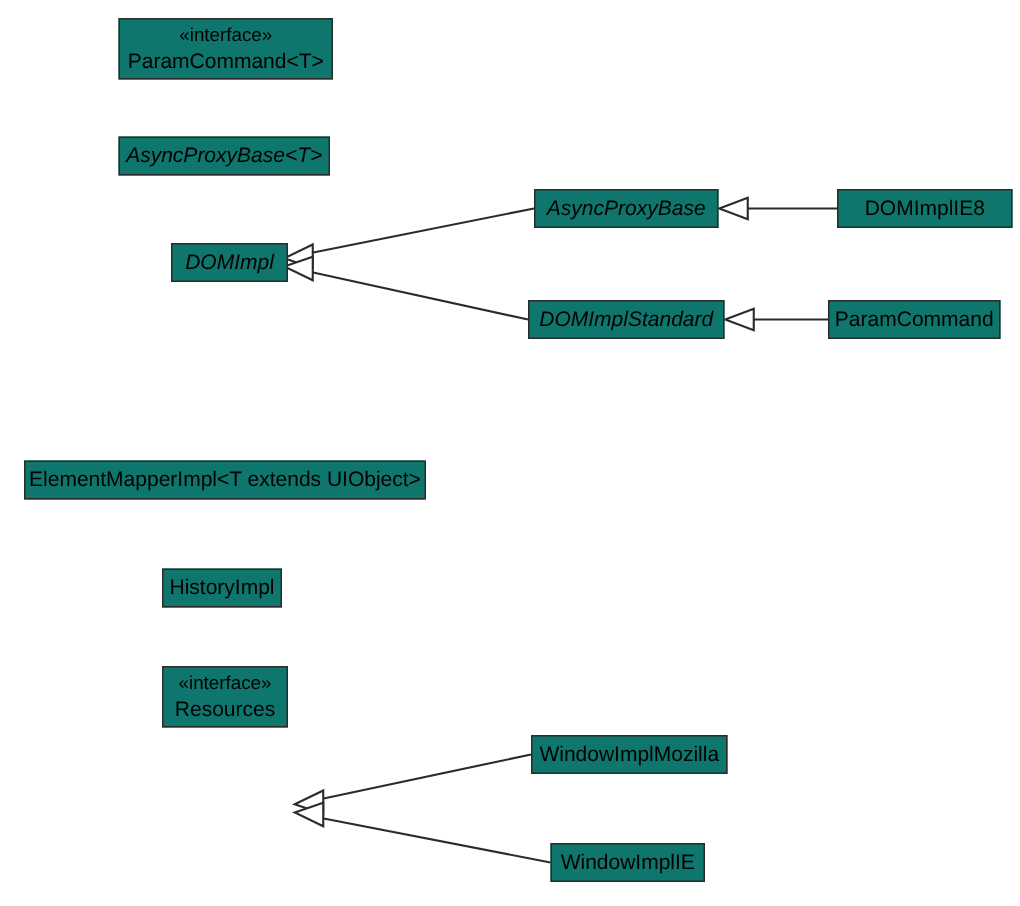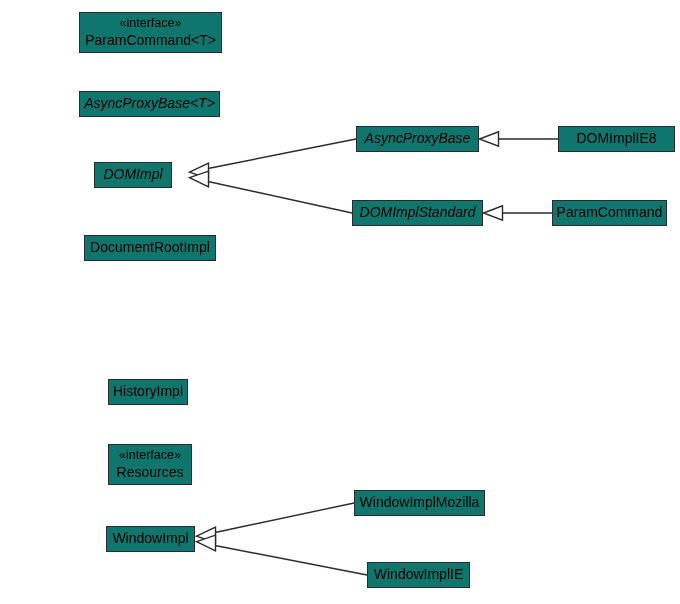--- a/index.html
+++ b/index.html
@@ -101,51 +101,48 @@
   </div>
 
   <div class="uml-box abstract" style="left: 356px; top: 126px; width: 123px; height: 26px; border-color: rgb(43, 43, 43); color: rgb(0, 0, 0);">
     <span class="cname">AsyncProxyBase</span>
   </div>
 
   <div class="uml-box" style="left: 558px; top: 126px; width: 117px; height: 26px; border-color: rgb(43, 43, 43); color: rgb(0, 0, 0);">
     <span class="cname">DOMImplIE8</span>
   </div>
 
-  <div class="uml-box abstract" style="left: 94px; top: 162px; width: 78px; height: 26px; border-color: rgb(43, 43, 43); color: rgb(0, 0, 0);">
+  <div class="uml-box abstract" style="left: 114px; top: 162px; width: 78px; height: 26px; border-color: rgb(43, 43, 43); color: rgb(0, 0, 0);">
     <span class="cname">DOMImpl</span>
   </div>
 
   <div class="uml-box abstract" style="left: 352px; top: 200px; width: 131px; height: 26px; border-color: rgb(43, 43, 43); color: rgb(0, 0, 0);">
     <span class="cname">DOMImplStandard</span>
   </div>
 
   <div class="uml-box" style="left: 552px; top: 200px; width: 115px; height: 26px; border-color: rgb(43, 43, 43); color: rgb(0, 0, 0);">
     <span class="cname">ParamCommand</span>
   </div>
 
-  <div class="uml-box" style="left: 84px; top: 235px; width: 132px; height: 26px; border-color: rgb(43, 43, 43); color: rgb(0, 0, 0);">
-    <span class="cname">DocumentRootImpl</span>
+
+  <div class="uml-box" style="left: 16px; top: 307px; width: 268px; height: 26px; border-color: rgb(43, 43, 43); color: rgb(0, 0, 0);">
+    <span class="cname">ElementMapperImpl&lt;T extends UIObject&gt;</span>
   </div>
-
 
   <div class="uml-box" style="left: 108px; top: 379px; width: 80px; height: 26px; border-color: rgb(43, 43, 43); color: rgb(0, 0, 0);">
     <span class="cname">HistoryImpl</span>
   </div>
 
   <div class="uml-box" style="left: 108px; top: 444px; width: 84px; height: 41px; border-color: rgb(43, 43, 43); color: rgb(0, 0, 0);">
     <span class="stereotype">«interface»</span>
     <span class="cname">Resources</span>
   </div>
 
   <div class="uml-box" style="left: 354px; top: 490px; width: 131px; height: 26px; border-color: rgb(43, 43, 43); color: rgb(0, 0, 0);">
     <span class="cname">WindowImplMozilla</span>
   </div>
 
-  <div class="uml-box" style="left: 106px; top: 526px; width: 89px; height: 26px; border-color: rgb(43, 43, 43); color: rgb(0, 0, 0);">
-    <span class="cname">WindowImpl</span>
-  </div>
 
   <div class="uml-box" style="left: 367px; top: 562px; width: 103px; height: 26px; border-color: rgb(43, 43, 43); color: rgb(0, 0, 0);">
     <span class="cname">WindowImplIE</span>
   </div>
 
 </div>
 
 </body></html>

